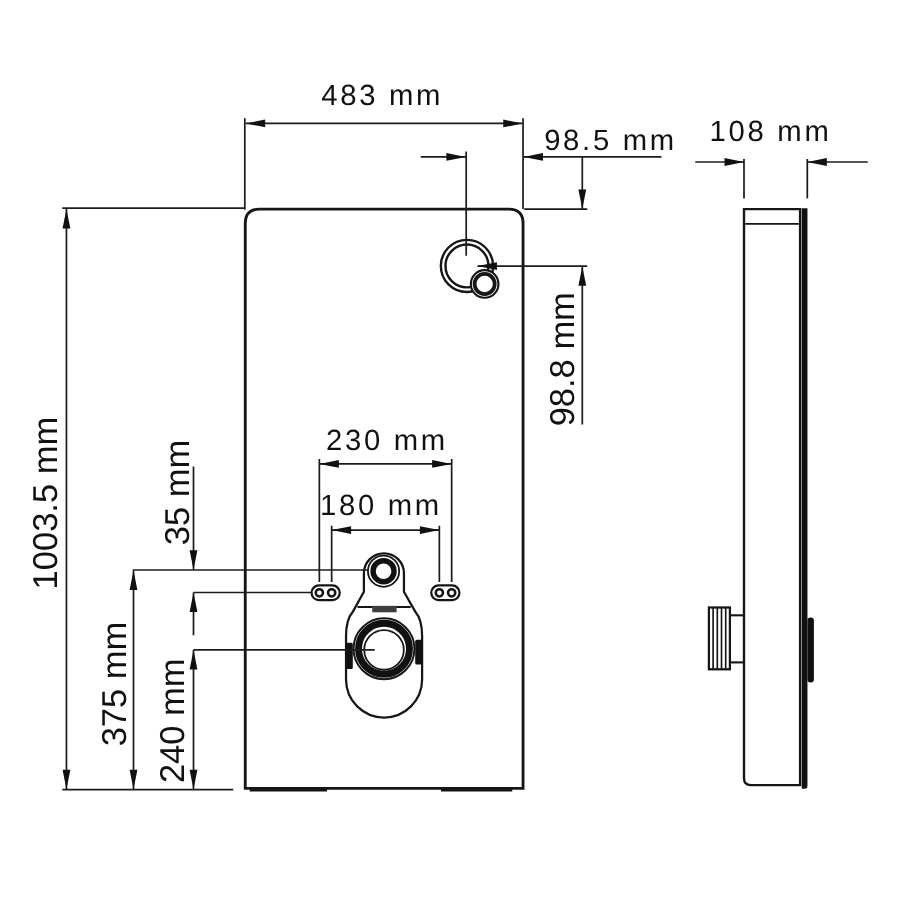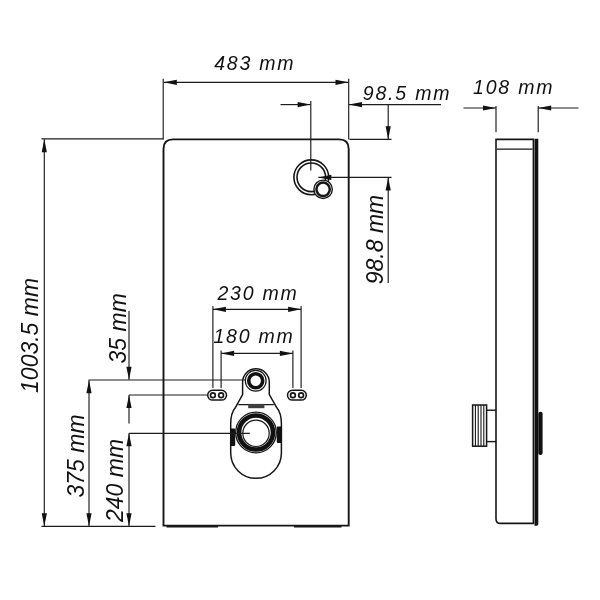--- a/index.html
+++ b/index.html
@@ -1,16 +1,16 @@
 <!DOCTYPE html>
 <html><head>
 <meta charset="utf-8">
 <style>
   html,body{margin:0;padding:0;background:#fff;}
-  .wrap{width:600px;height:600px;position:relative;background:#a21caf;font-style:italic;}
+  .wrap{width:600px;height:600px;position:relative;background:#a21caf;}
   text{font-family:"Liberation Sans",sans-serif;fill:#111;}
   .lbl{font-size:19.5px;letter-spacing:1.8px;}
   .lblv{font-size:23px;letter-spacing:0px;}
 </style>
 </head>
 <body>
 <div class="wrap">
 <svg width="600" height="600" viewBox="0 0 600 600">
 
   <rect x="0" y="0" width="600" height="600" fill="#ffffff"></rect>

